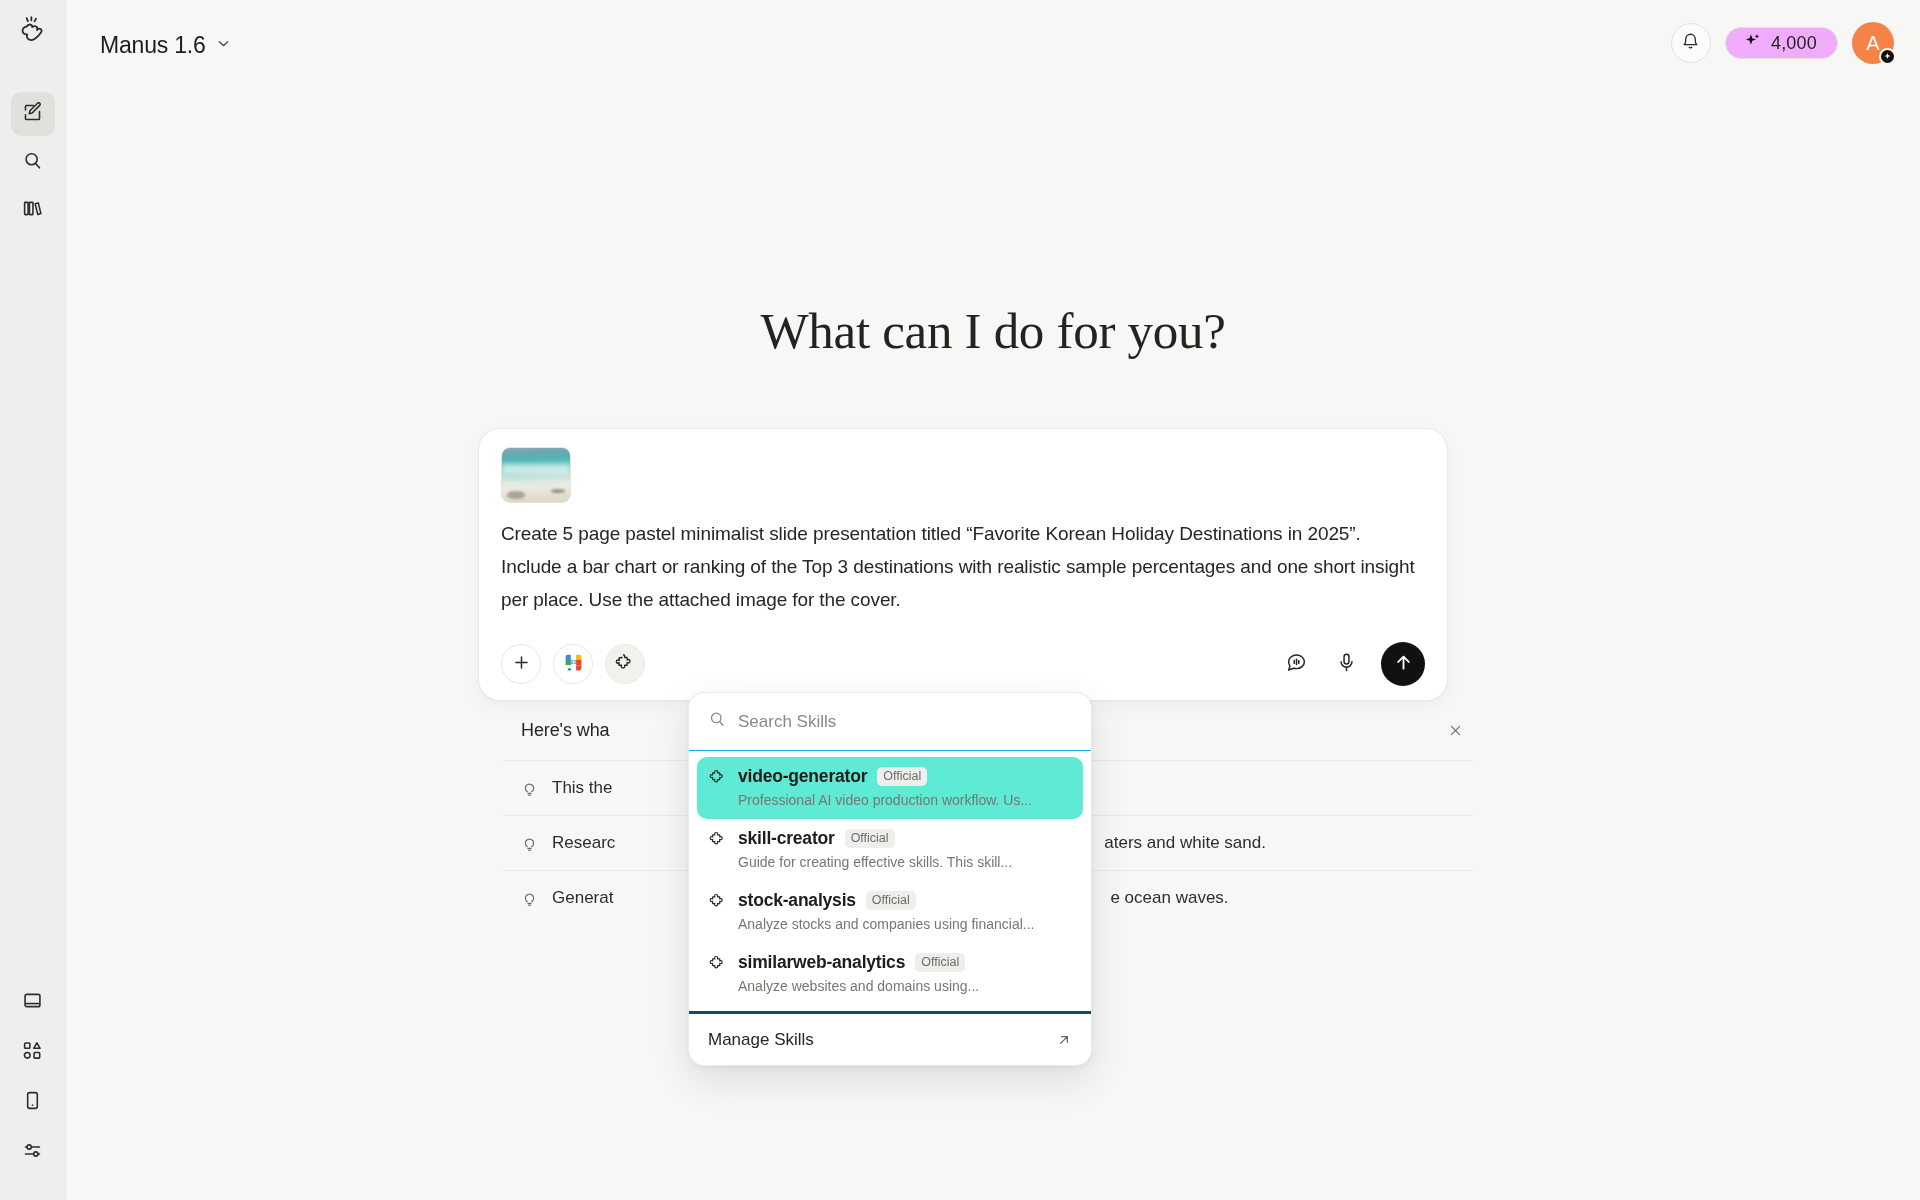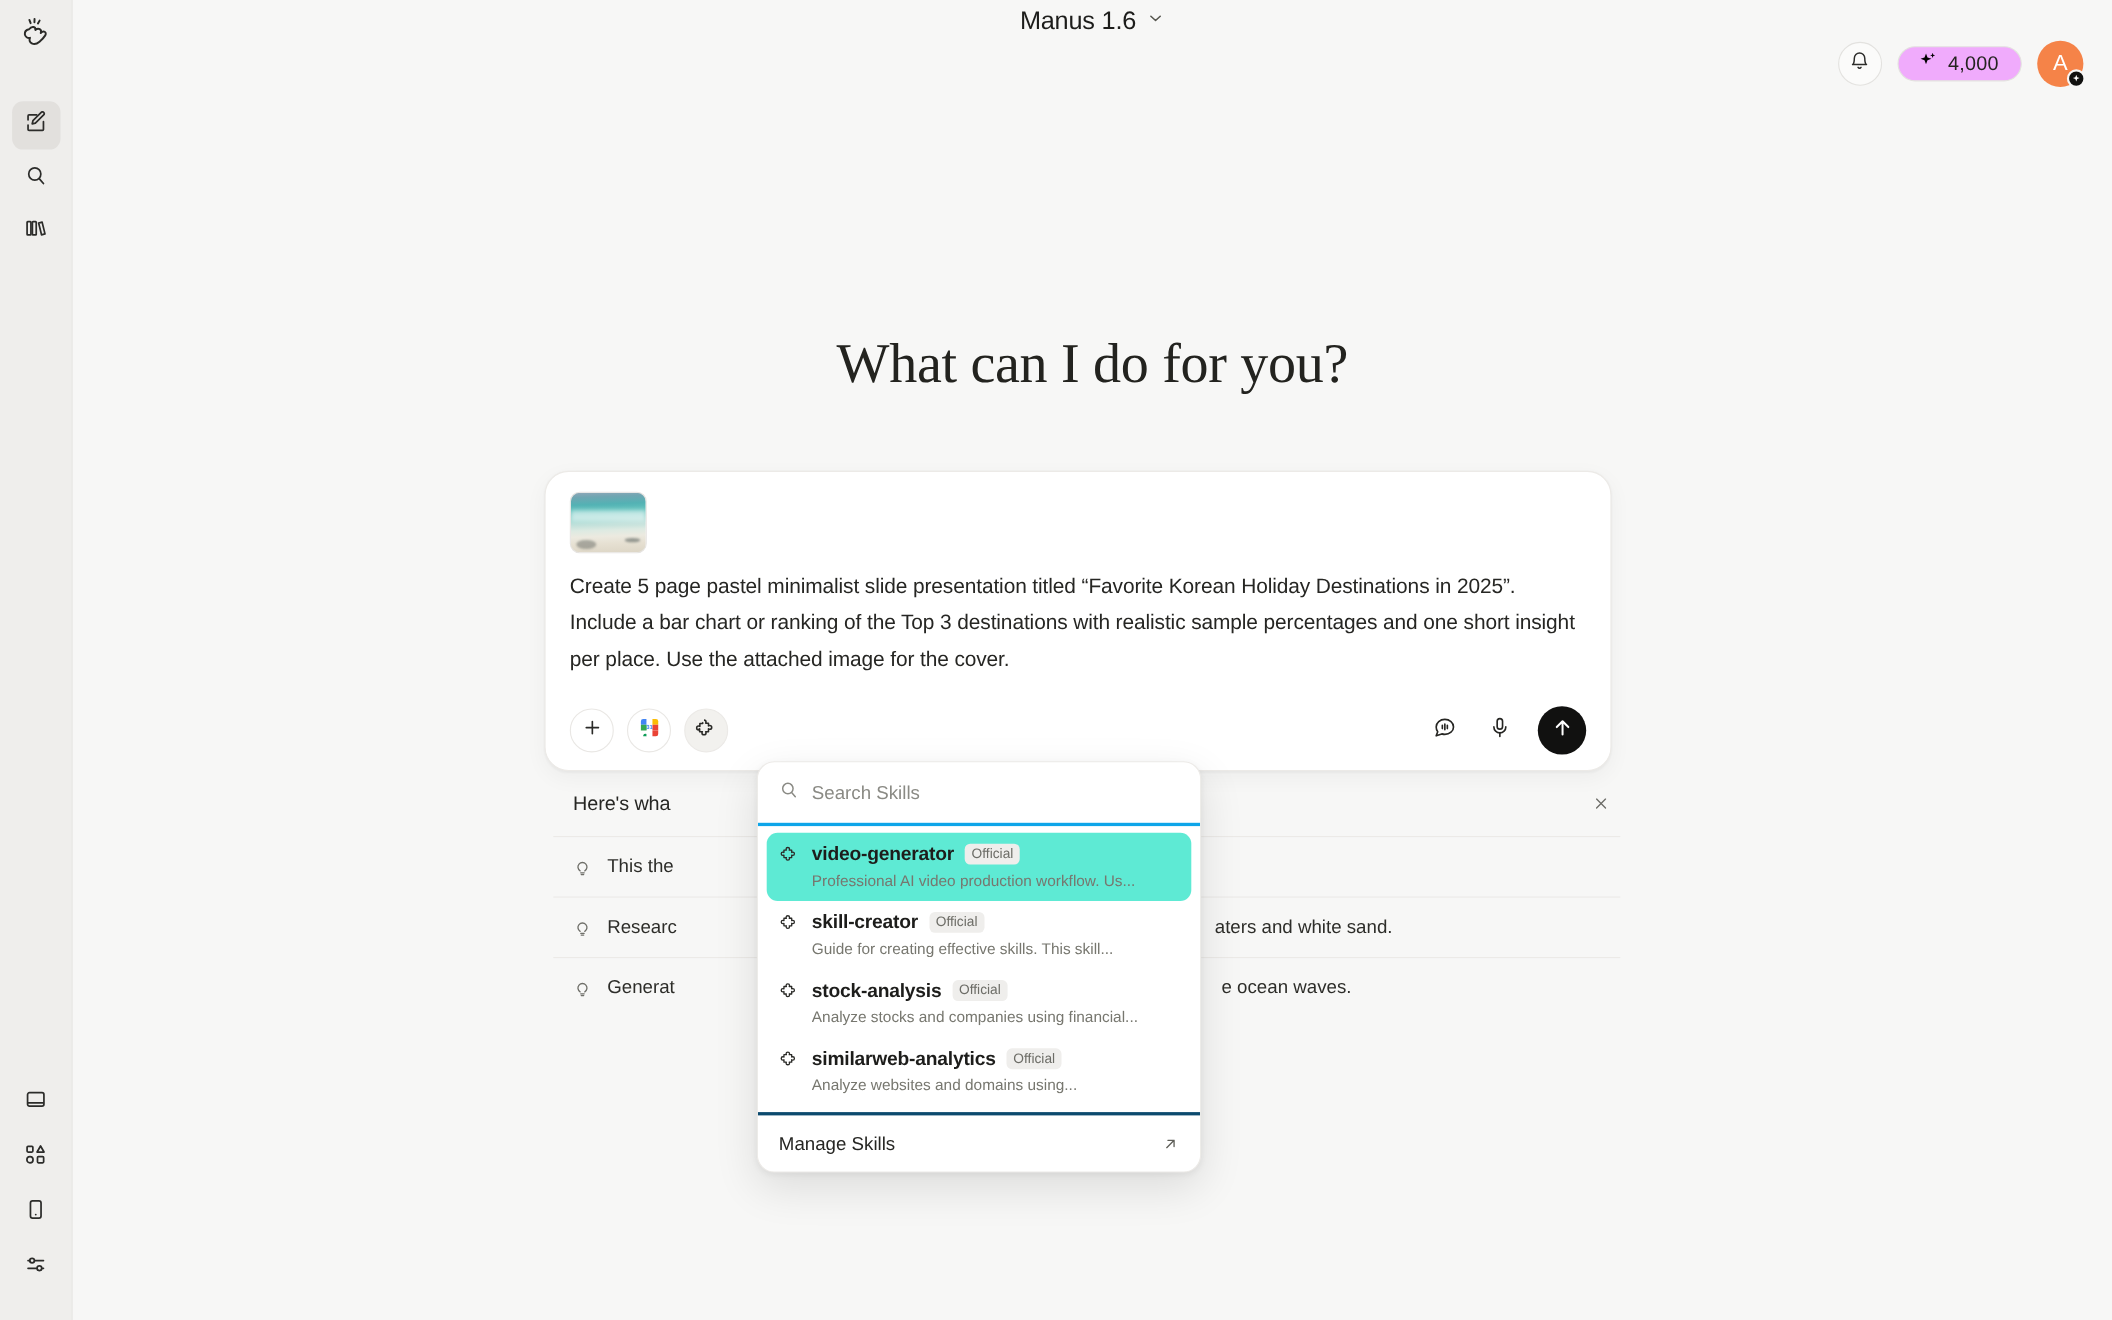--- a/index.html
+++ b/index.html
@@ -30,24 +30,23 @@
     color: #2c2c2a;
   }
   .side-btn.active { background: #e2e0dd; }
   .side-top { margin-top: 28px; display:flex; flex-direction:column; align-items:center; }
   .side-bottom { margin-top: auto; margin-bottom: 22px; display:flex; flex-direction:column; align-items:center; gap: 2px; }
 
   
   .header {
     position: absolute; top: 0; left: 66px;
     width: calc(1920px - 66px); height: 64px;
-    display: flex; align-items: center;
+    display: flex; align-items: flex-end;
     padding: 0 26px 0 28px;
     z-index: 5;
-    flex-direction: column;
   }
   .model-pill {
     display: flex; align-items: center; gap: 9px;
     padding: 5px 8px 5px 6px; border-radius: 9px;
     cursor: pointer;
   }
   .model-name {
     font-size: 23px; font-weight: 500; color: #1d1d1b;
     letter-spacing: -0.2px;
   }
@@ -86,21 +85,21 @@
     flex: 1; position: relative; height: 1200px;
   }
   .hero-title {
     position: absolute; top: 302px; left: 0; width: 100%;
     text-align: center;
     font-family: "Liberation Serif", serif;
     font-size: 51px; color: #23231f; font-weight: 400;
     letter-spacing: -0.3px;
   }
   .composer {
-    position: absolute; top: 428px; left: 429px;
+    position: absolute; top: 428px; left: 412px;
     width: 970px;
     background: #ffffff;
     border: 1px solid #eceae7;
     border-radius: 22px;
     box-shadow: 0 1px 2px rgba(0,0,0,0.035), 0 6px 20px rgba(0,0,0,0.045);
     padding: 18px 22px 14px 22px;
   }
   .attach-row { margin-bottom: 14px; }
   .thumb {
     width: 70px; height: 56px; border-radius: 9px;
@@ -185,21 +184,21 @@
     background: #ffffff;
     border: 1px solid #eceae7;
     border-radius: 16px;
     box-shadow: 0 2px 6px rgba(0,0,0,0.05), 0 14px 40px rgba(0,0,0,0.11);
     z-index: 40;
     overflow: hidden;
   }
   .skills-search {
     display: flex; align-items: center; gap: 12px;
     height: 58px; padding: 0 19px;
-    border-bottom: 3px solid #0ea5e9;
+    border-bottom: 1px solid #0ea5e9;
     color: #8c8c86;
   }
   .skills-search span { font-size: 17px; color: #8a8a84; }
   .skills-list { padding: 6px 8px 6px 8px; }
   .skill-item {
     padding: 9px 12px 11px 12px;
     border-radius: 10px;
   }
   .skill-item.hl { background: #5eead4; }
   .skill-top { display: flex; align-items: center; gap: 10px; }

